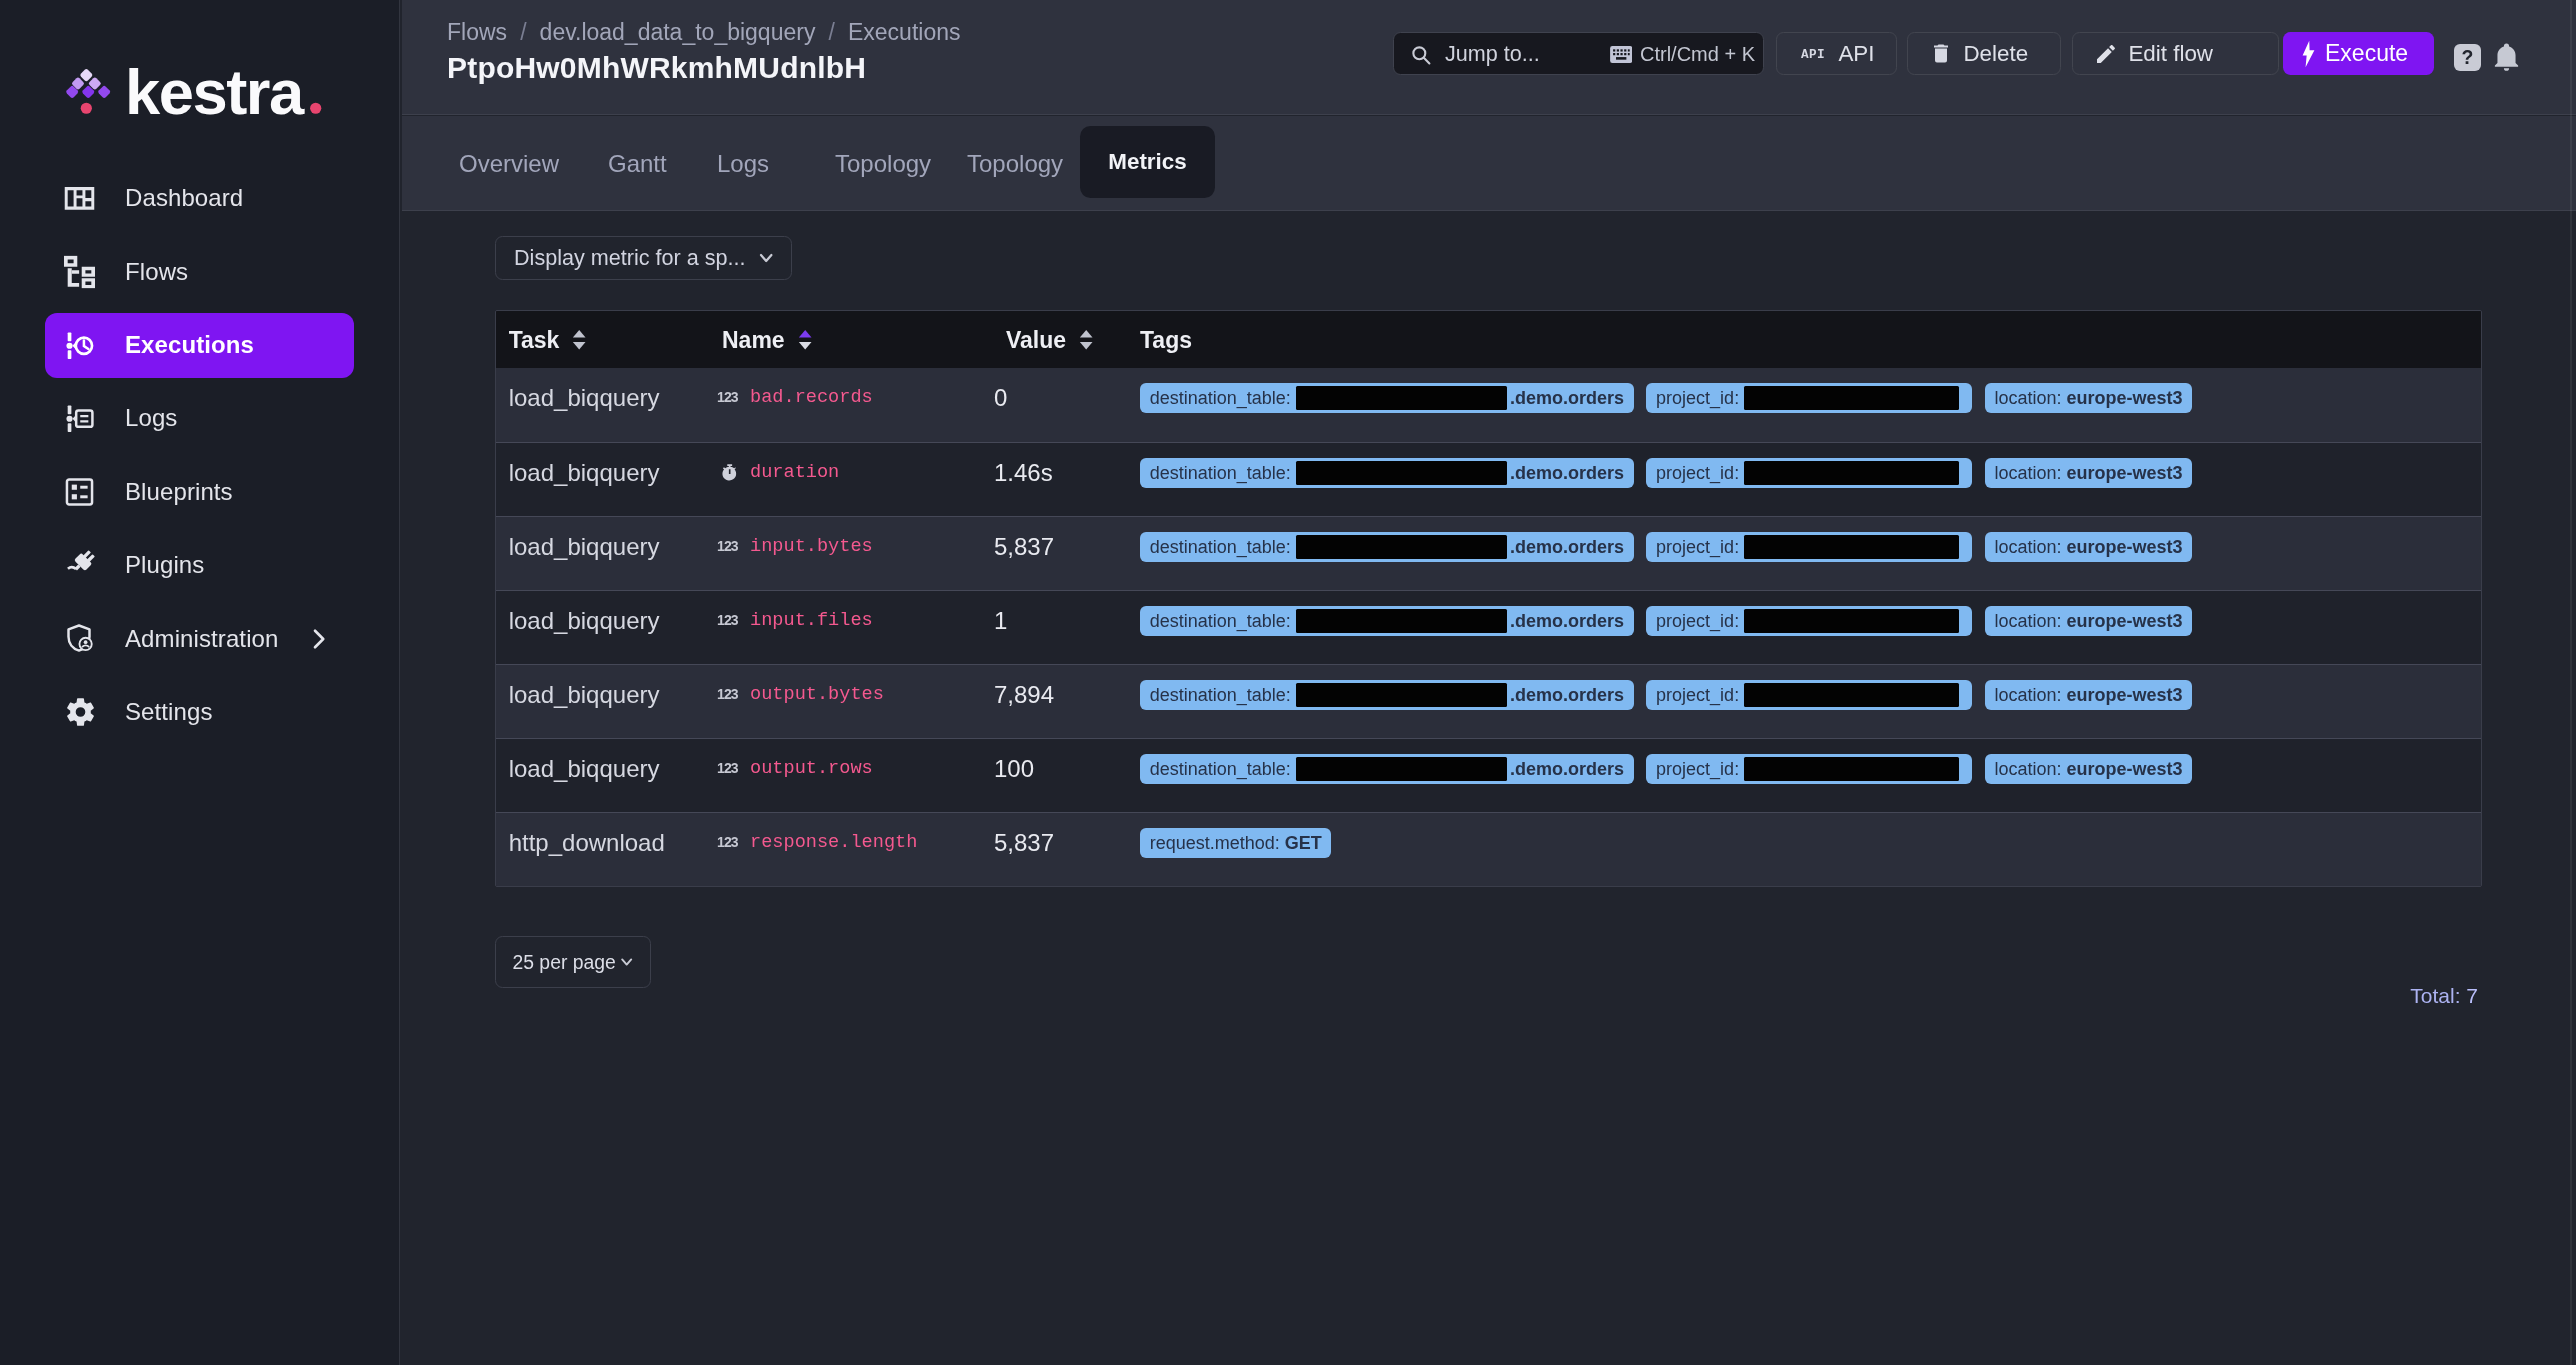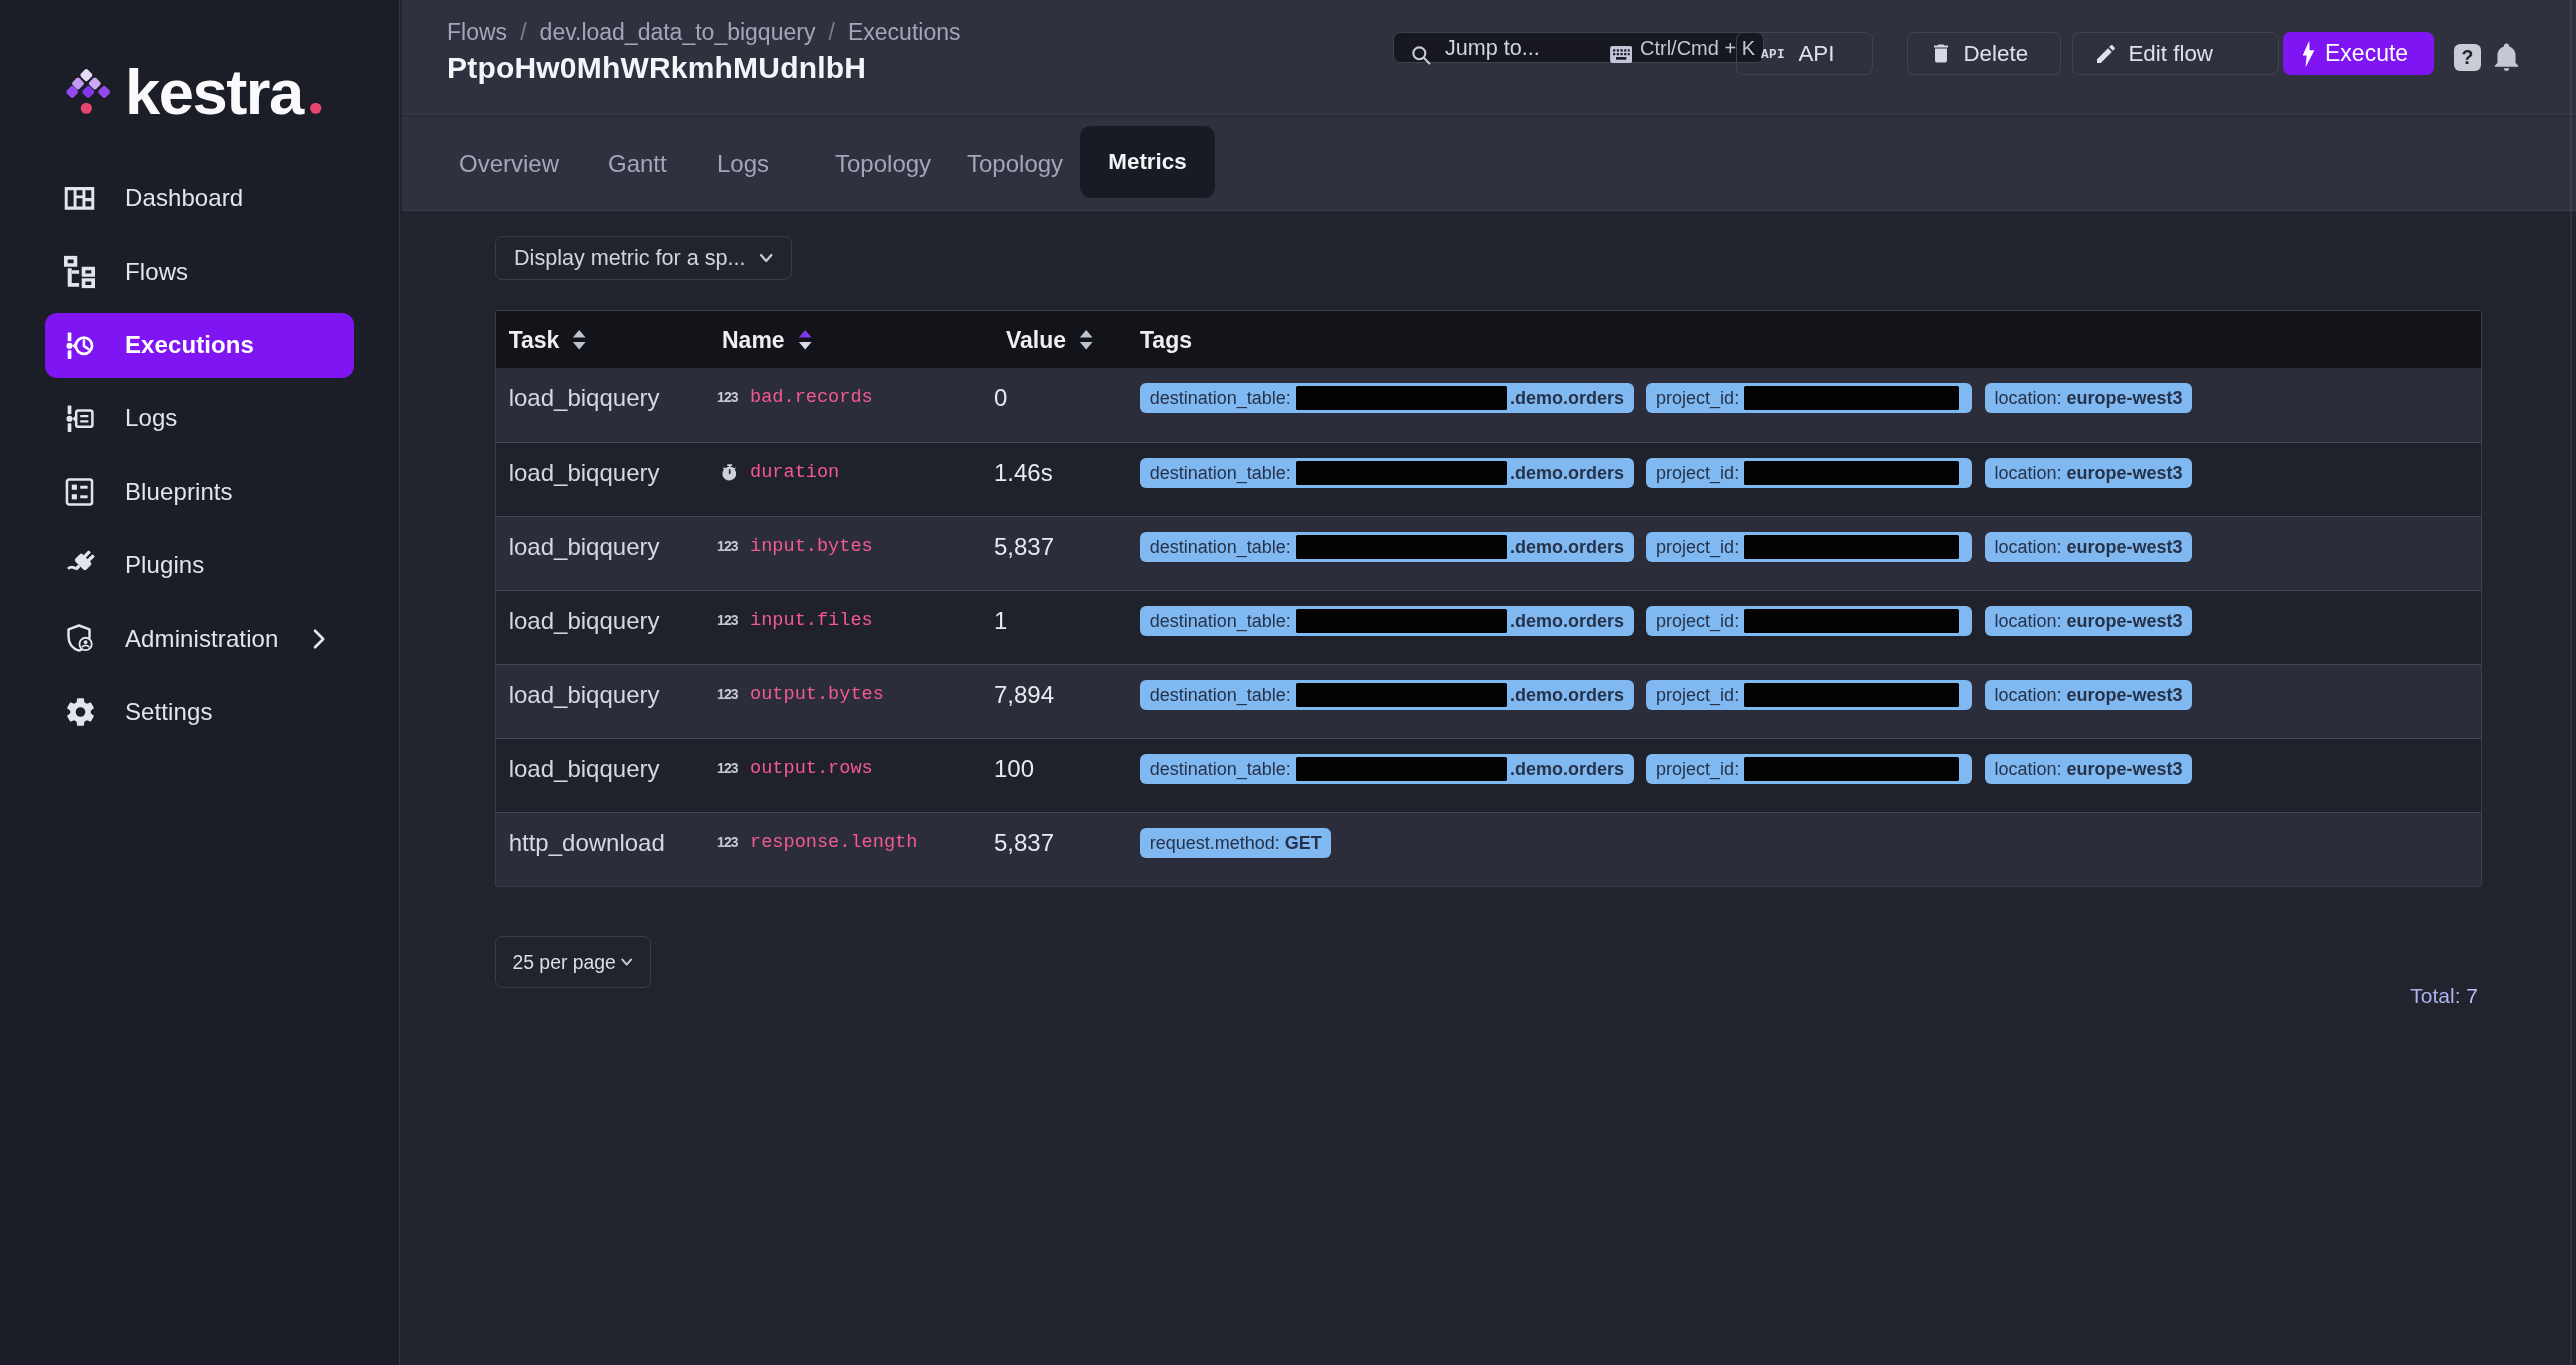--- a/index.html
+++ b/index.html
@@ -14,21 +14,21 @@
   .navitem svg { position:absolute; left:64px; top:50%; transform:translateY(-50%); }
   .navitem svg.chev-right { position:absolute; left:312px; top:50%; transform:translateY(-50%); }
 
   
   #topbar { position:absolute; left:402px; top:0; width:2174px; height:115px; background:#2f323e; border-bottom:1.5px solid #3d404c; }
   #crumb { position:absolute; left:45px; top:19.4px; font-size:23px; color:#a2a6b9; }
   #crumb .sep { color:#7a7e92; padding:0 6.7px; }
   #title { position:absolute; left:45px; top:51px; font-size:30px; font-weight:bold; color:#f4f5f9; letter-spacing:0.2px; }
 
   .hbtn { position:absolute; top:32px; height:43px; border:1.5px solid #42454f; border-radius:7.5px; display:flex; align-items:center; color:#dfe1e9; font-size:22.4px; }
-  #searchbox { position:absolute; left:991px; top:32px; width:371px; height:31px; background:#17181f; border:1.5px solid #3f424e; border-radius:7.5px; }
+  #searchbox { position:absolute; left:991px; top:32px; width:371px; height:43px; background:#17181f; border:1.5px solid #3f424e; border-radius:7.5px; }
   #searchbox .ph { position:absolute; left:51px; top:50%; transform:translateY(-50%); font-size:21.6px; color:#d0d3dd; }
   #searchbox .kbd { position:absolute; left:246px; top:50%; transform:translateY(-50%); font-size:20px; color:#c3c6d1; }
 
   
   #tabbar { position:absolute; left:402px; top:116px; width:2174px; height:95px; background:#2f323e; border-bottom:1.5px solid #3d404c;padding-left:8px; }
   .tab { position:absolute; top:0; height:95px; display:flex; align-items:center; font-size:24px; color:#a2a6bb; }
   #tab-metrics { position:absolute; left:678px; top:10.4px; width:135px; height:72px; background:#191b24; border-radius:10.4px; display:flex; align-items:center; justify-content:center; font-size:22.4px; font-weight:bold; color:#f2f3f7; }
 
   
   #select1 { position:absolute; left:495px; top:236px; width:297px; height:44px; border:1.5px solid #3c3f4b; border-radius:7.5px; }
@@ -199,21 +199,21 @@
             <rect x="4" y="9.5" width="3" height="3"></rect>
             <rect x="9" y="9.5" width="3" height="3"></rect>
             <rect x="14" y="9.5" width="3" height="3"></rect>
             <rect x="19" y="9.5" width="3" height="3"></rect>
             <rect x="24" y="9.5" width="2.5" height="3"></rect>
             <rect x="8" y="15" width="14" height="3.5"></rect>
           </g>
         </svg>
       <span class="kbd">Ctrl/Cmd + K</span>
     </div>
-    <div class="hbtn" style="left:1334px; width:137px;">
+    <div class="hbtn" style="left:1374px; width:121px;">
       <svg style="margin-left:21px;font-size:30px" width="30" height="22.4" viewBox="0 0 40 30">
           <text x="20" y="21" text-anchor="middle" font-family="Liberation Mono, monospace" font-size="17" font-weight="bold" letter-spacing="0.5" fill="#d6d8e2">API</text>
         </svg>
       <span style="margin-left:10.4px;">API</span>
     </div>
     <div class="hbtn" style="left:1505px; width:154px;">
       <svg style="margin-left:21px;" width="24" height="25" viewBox="0 0 24 24">
           <path fill="#d6d8e2" d="M19,4H15.5L14.5,3H9.5L8.5,4H5V6H19M6,19A2,2 0 0,0 8,21H16A2,2 0 0,0 18,19V7H6V19Z"></path>
         </svg>
       <span style="margin-left:10.4px;">Delete</span>

